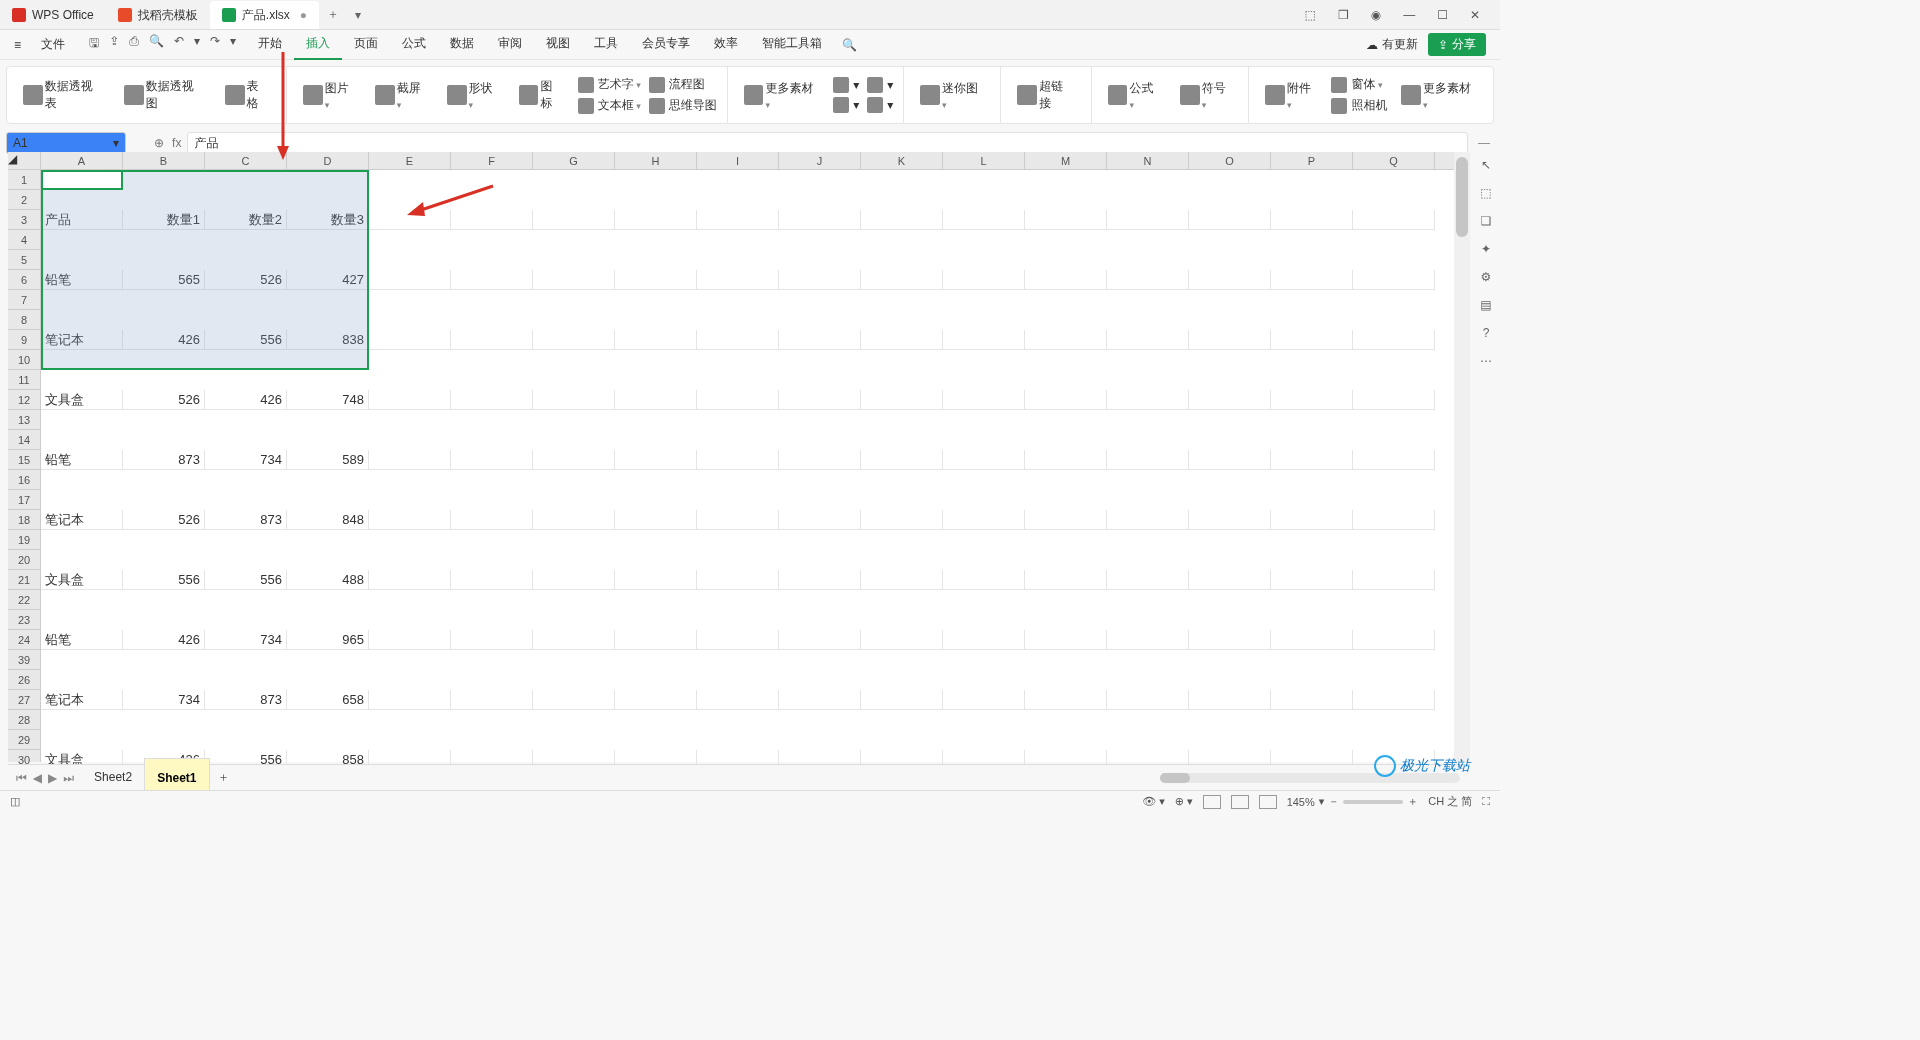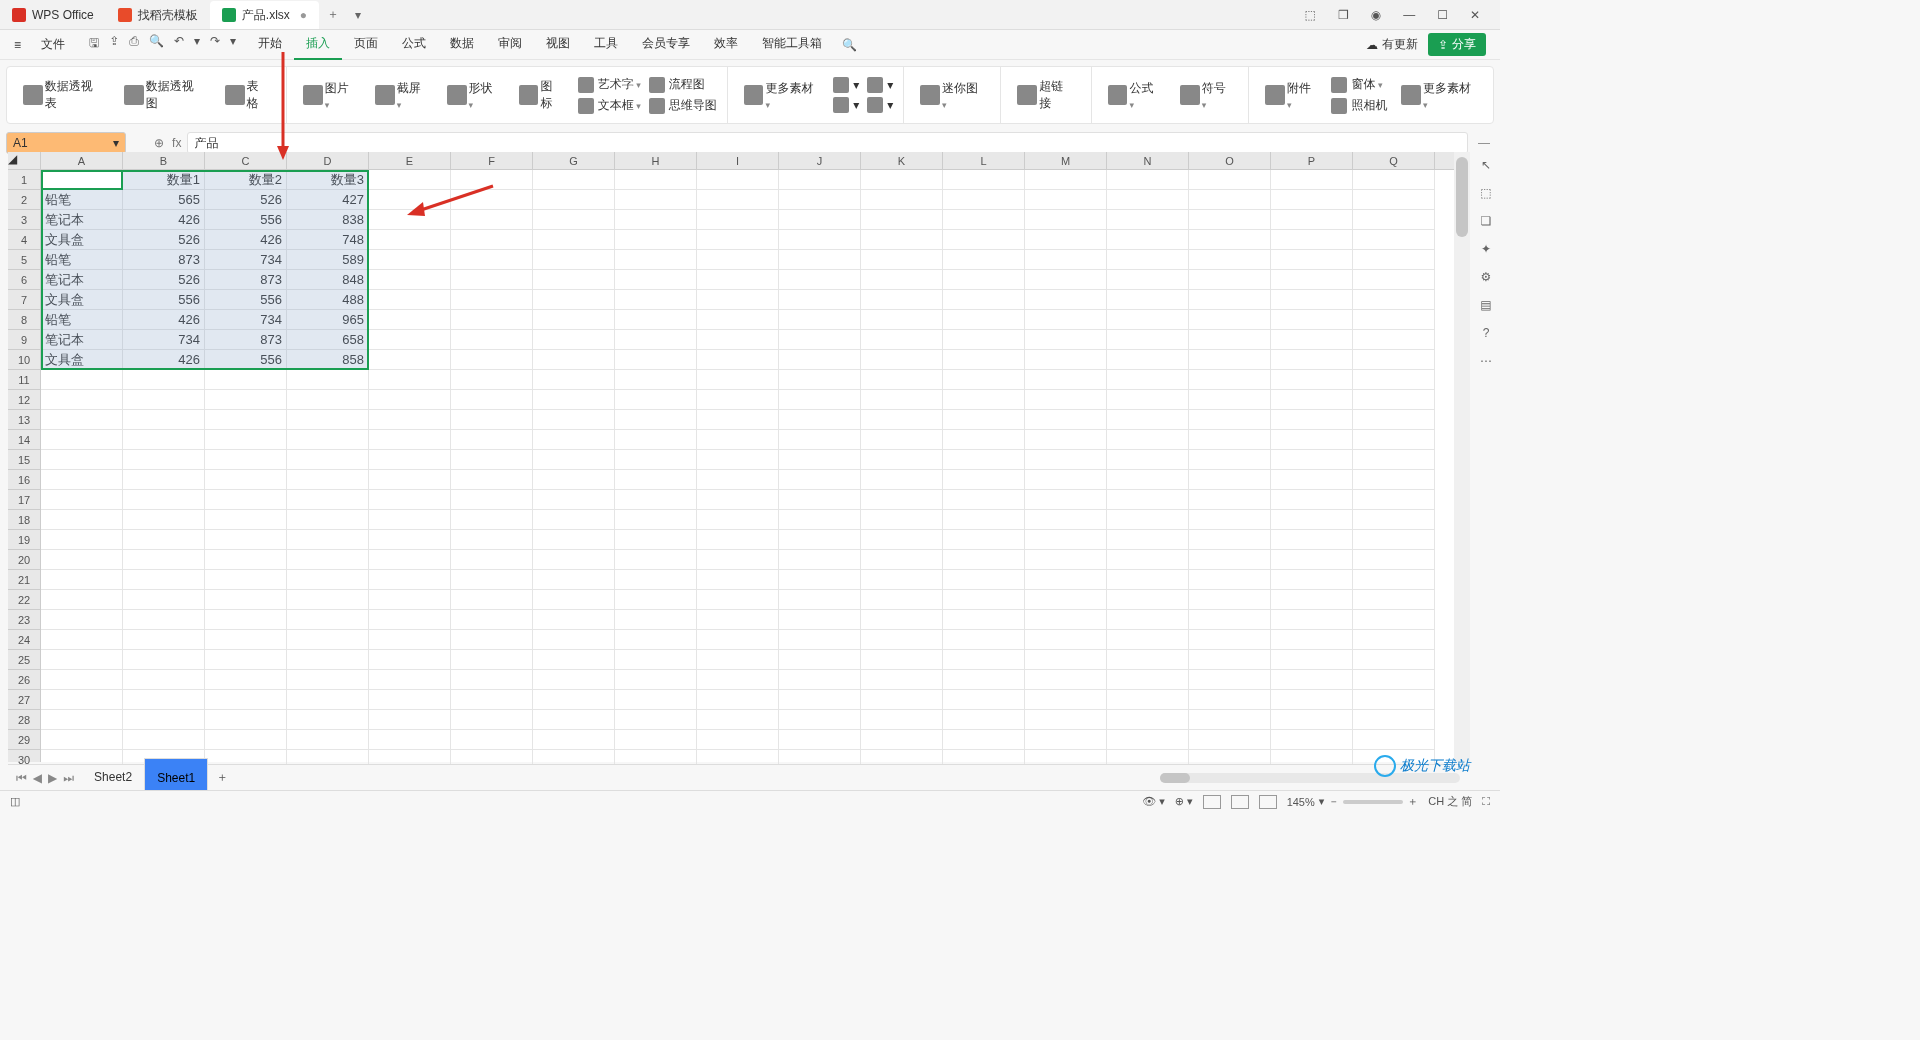--- a/index.html
+++ b/index.html
@@ -40,36 +40,36 @@
   .ribbon-btn-big { display: flex; flex-direction: row; align-items: center; justify-content: center; gap: 2px; padding: 4px 6px; cursor: pointer; }
   .ribbon-btn-big .ricon { width: 20px; height: 20px; display: inline-block; }
   .ribbon-stack { display: flex; flex-direction: column; gap: 4px; }
   .ribbon-row { display: flex; align-items: center; gap: 4px; cursor: pointer; white-space: nowrap; }
   .ricon-sm { width: 16px; height: 16px; display: inline-block; }
   .ricon-generic { background: #555; opacity: 0.7; border-radius: 2px; }
   .drop::after { content: " ▾"; font-size: 9px; color: #888; }
 
   
   .formula-bar { height: 26px; display: flex; align-items: center; margin: 0 6px 4px 6px; gap: 6px; }
-  .name-box { width: 120px; height: 22px; background: #fdba74; border: 1px solid #ccc; border-radius: 3px; display: flex; align-items: center; padding: 0 6px; justify-content: space-between; }
+  .name-box { width: 120px; height: 22px; background: #3b82f6; border: 1px solid #ccc; border-radius: 3px; display: flex; align-items: center; padding: 0 6px; justify-content: space-between; }
   .fx-gap { width: 16px; }
   .fx-tools { display: flex; gap: 8px; color: #777; }
   .fx-tools span { cursor: pointer; }
   .formula-input { flex: 1; height: 22px; background: #fff; border: 1px solid #e0e0e0; border-radius: 3px; padding: 0 6px; display: flex; align-items: center; }
   .collapse-btn { width: 20px; text-align: center; color: #888; }
 
   
   .sheet-wrap { position: absolute; top: 152px; left: 8px; right: 30px; bottom: 50px; background: #fff; }
   .corner { position: absolute; top: 0; left: 0; width: 33px; height: 18px; background: #e8e8e8; border-right: 1px solid #ccc; border-bottom: 1px solid #ccc; cursor: pointer; }
   .col-headers { position: absolute; top: 0; left: 33px; right: 16px; height: 18px; display: flex; background: #e8e8e8; border-bottom: 1px solid #ccc; }
   .col-h { width: 82px; text-align: center; border-right: 1px solid #ccc; font-size: 11px; color: #555; line-height: 18px; }
   .row-headers { position: absolute; top: 18px; left: 0; width: 33px; bottom: 0; background: #e8e8e8; border-right: 1px solid #ccc; }
   .row-h { height: 20px; text-align: center; border-bottom: 1px solid #ccc; font-size: 11px; color: #555; line-height: 20px; }
   .cells { position: absolute; top: 18px; left: 33px; right: 16px; bottom: 0; }
-  .row { display: flex; height: 20px; }
+  .row { display: flex; height: 20px; margin-top: 40px; }
   .cell { width: 82px; height: 20px; border-right: 1px solid #e5e5e5; border-bottom: 1px solid #e5e5e5; padding: 0 4px; line-height: 20px; font-size: 13px; overflow: hidden; }
   .cell.txt { text-align: left; }
   .cell.num { text-align: right; }
   .selection-overlay { position: absolute; top: 18px; left: 33px; pointer-events: none; }
   .sel-range { position: absolute; border: 2px solid #1a9e52; background: rgba(136,162,201,0.25); }
   .sel-active { position: absolute; border: 2px solid #1a9e52; background: #fff; }
   .vscroll { position: absolute; top: 0; right: 0; width: 16px; bottom: 0; background: #f0f0f0; }
   .vscroll-thumb { position: absolute; left: 2px; width: 12px; background: #c5c5c5; border-radius: 6px; }
 
   
@@ -80,21 +80,21 @@
   
   .right-sidebar { position: absolute; top: 152px; right: 0; width: 28px; bottom: 50px; display: flex; flex-direction: column; align-items: center; gap: 14px; padding-top: 6px; color: #666; }
   .right-sidebar span { cursor: pointer; }
 
   
   .sheet-tabs { position: absolute; bottom: 22px; left: 8px; right: 30px; height: 26px; background: #f7f7f7; display: flex; align-items: center; border-top: 1px solid #ddd; }
   .nav-group { display: flex; gap: 6px; padding: 0 8px; color: #888; }
   .nav-group span { cursor: pointer; }
   .stabs { display: flex; }
   .stab { padding: 12px 12px; cursor: pointer; }
-  .stab.active { background: #3b82f6; border: 1px solid #ddd; border-bottom: none; color: #000; font-weight: 400; }
+  .stab.active { background: #fef9c3; border: 1px solid #ddd; border-bottom: none; color: #000; font-weight: 700; }
   .addsheet { padding: 0 8px; cursor: pointer; color: #555; }
   .hscroll { margin-left: auto; width: 300px; height: 10px; background: #e8e8e8; border-radius: 5px; margin-right: 10px; position: relative; }
   .hscroll-thumb { position: absolute; left: 0; width: 30px; height: 10px; background: #c5c5c5; border-radius: 5px; }
 
   
   .status-bar { position: absolute; bottom: 0; left: 0; right: 0; height: 22px; background: #f7f7f7; border-top: 1px solid #ddd; display: flex; align-items: center; padding: 0 10px; font-size: 11px; color: #555; }
   .status-right { margin-left: auto; display: flex; gap: 10px; align-items: center; }
   .view-btn { width: 18px; height: 14px; border: 1px solid #999; cursor: pointer; }
   .zoom { display: flex; align-items: center; gap: 4px; }
 
@@ -353,21 +353,21 @@
       <div class="row-h">15</div>
       <div class="row-h">16</div>
       <div class="row-h">17</div>
       <div class="row-h">18</div>
       <div class="row-h">19</div>
       <div class="row-h">20</div>
       <div class="row-h">21</div>
       <div class="row-h">22</div>
       <div class="row-h">23</div>
       <div class="row-h">24</div>
-      <div class="row-h">25</div>
+      <div class="row-h">39</div>
       <div class="row-h">26</div>
       <div class="row-h">27</div>
       <div class="row-h">28</div>
       <div class="row-h">29</div>
       <div class="row-h">30</div>
     </div>
   <div class="cells" id="cells">
       <div class="row">
         <div class="cell txt">产品</div>
         <div class="cell num">数量1</div>

